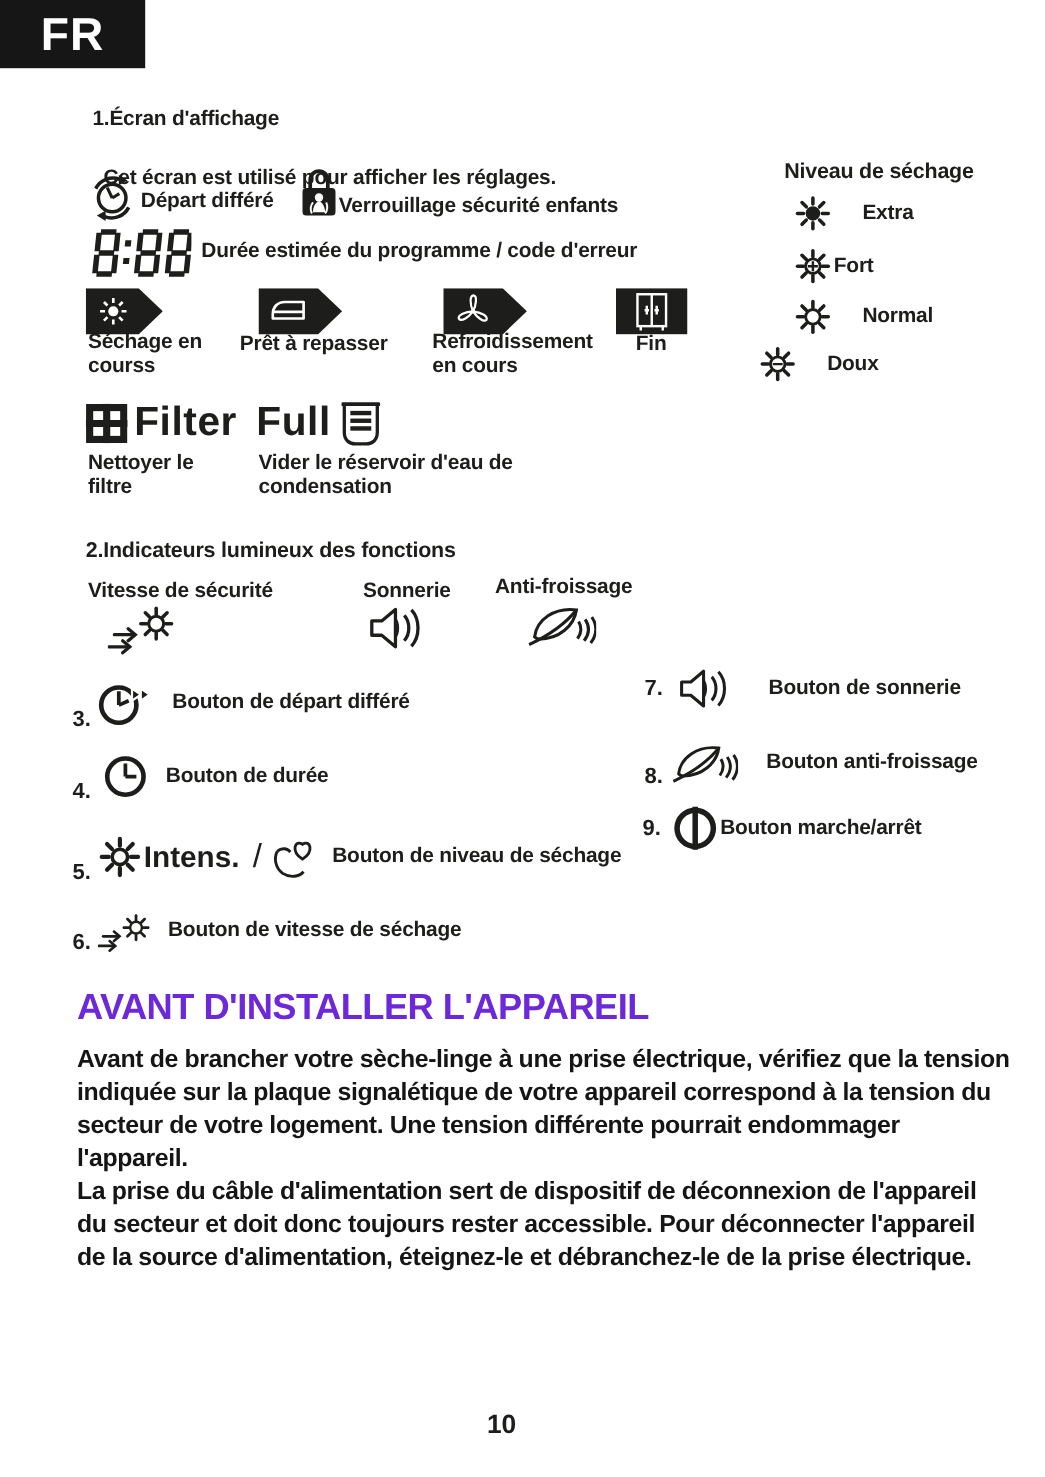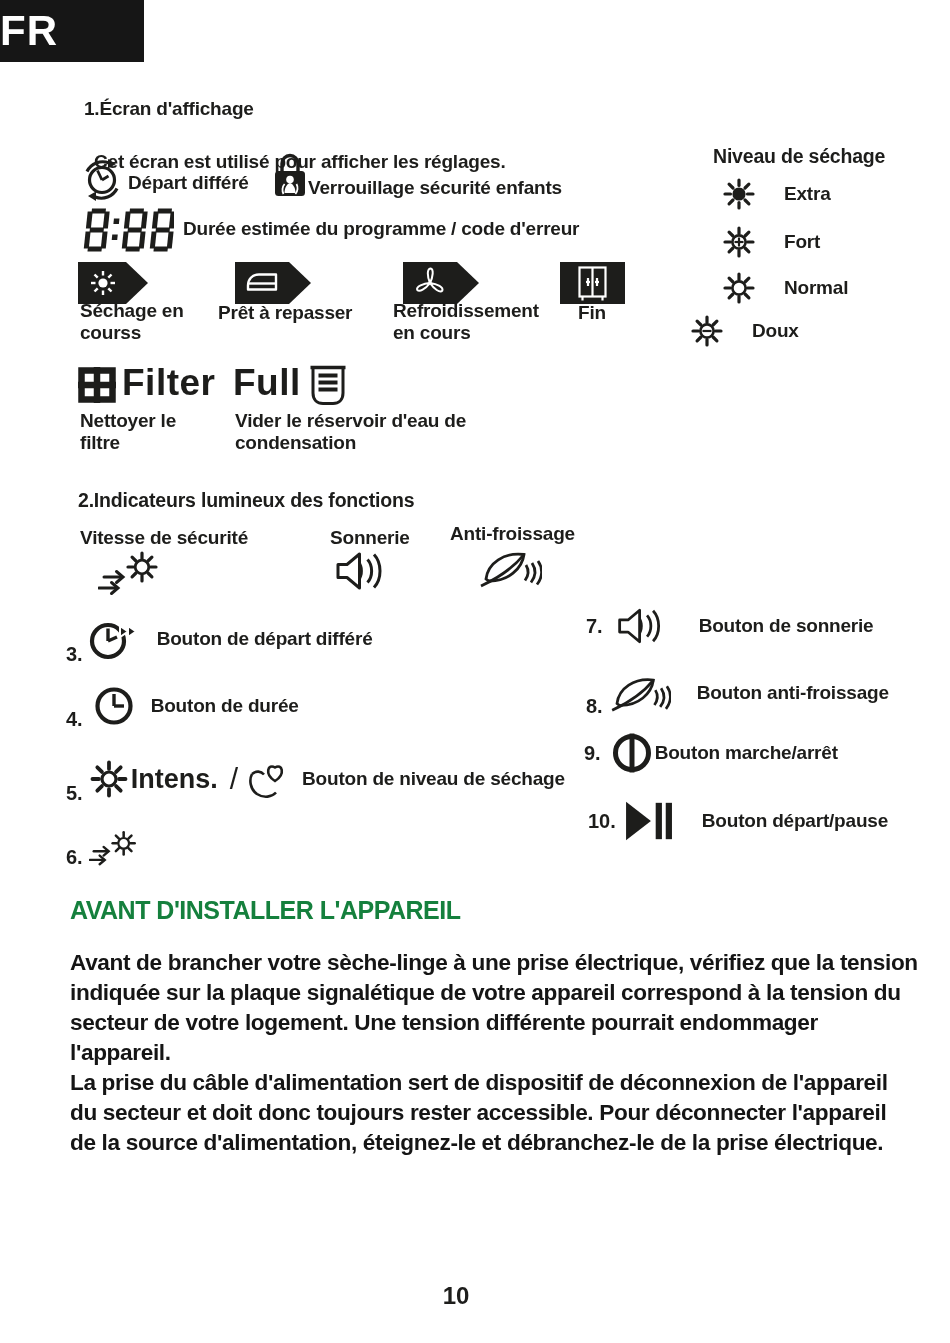--- a/index.html
+++ b/index.html
@@ -6,25 +6,25 @@
   .page{position:relative;width:950px;height:1343px;background:#fff;overflow:hidden;
         font-family:"Liberation Sans",sans-serif;color:#1d1d1b;}
   .abs{position:absolute;}
   .lbl{font-size:19px;font-weight:700;color:#1d1d1b;line-height:22px;letter-spacing:-0.2px;}
   .num{font-size:20px;font-weight:700;color:#1d1d1b;}
   .row{display:flex;align-items:center;}
   svg{display:block;}
   .ink{fill:#1d1d1b;}
   .st{stroke:#1d1d1b;fill:none;}
   .sr{position:absolute;width:1px;height:1px;overflow:hidden;clip:rect(0 0 0 0);}
-  .fr-tab{left:0;top:0;width:144px;height:62px;background:#161616;color:#fff;
-          display:flex;align-items:center;justify-content:flex-start;}
+  .fr-tab{left:0;top:0;width:132px;height:62px;background:#161616;color:#fff;
+          display:flex;align-items:center;justify-content:center;}
   .fr-tab span{font-size:42px;font-weight:700;letter-spacing:1px;}
   .big-ind{font-size:37px;font-weight:700;letter-spacing:0.5px;color:#1d1d1b;}
-  .h1{font-size:25px;font-weight:800;letter-spacing:-0.5px;color:#15803d;}
+  .h1{font-size:33px;font-weight:800;letter-spacing:-0.5px;color:#6d28d9;}
   .para{font-size:22.6px;line-height:30px;font-weight:700;letter-spacing:-0.35px;color:#151515;}
   .para + .para{margin-top:30px;}
   .pgnum{font-size:24px;font-weight:700;text-align:center;}
 </style>
 </head>
 <body>
 
 <div class="page">
 
   <svg width="0" height="0" style="position:absolute">
@@ -171,21 +171,21 @@
 
   <div class="abs row" style="left:720px;top:223px;">
     <svg width="38" height="38" viewBox="0 0 38 38">
       <g transform="translate(19,19)">
           <use href="#rays8"></use>
         </g>
       <circle cx="19" cy="19" r="6.6" class="st" stroke-width="2.6"></circle>
       <line x1="14.5" y1="19" x2="23.5" y2="19" class="st" stroke-width="2.2"></line>
       <line x1="19" y1="14.5" x2="19" y2="23.5" class="st" stroke-width="2.2"></line>
     </svg>
-    <span class="lbl" style="margin-left:26px;">Fort</span>
+    <span class="lbl" style="">Fort</span>
   </div>
 
   <div class="abs row" style="left:720px;top:269px;">
     <svg width="38" height="38" viewBox="0 0 38 38">
       <g transform="translate(19,19)">
           <use href="#rays8"></use>
         </g>
       <circle cx="19" cy="19" r="6.6" class="st" stroke-width="2.6"></circle>
     </svg>
     <span class="lbl" style="margin-left:26px;">Normal</span>
@@ -309,20 +309,21 @@
           <use href="#rays8"></use>
         </g>
       <circle cx="44" cy="22" r="6.8" class="st" stroke-width="2.8"></circle>
       <g class="st" stroke-width="3" stroke-linecap="round">
         <line x1="6" y1="32" x2="24" y2="32"></line>
           <polyline points="18.5,26.5 25,32 18.5,37.5" fill="none"></polyline>
         <line x1="1" y1="43" x2="19" y2="43"></line>
           <polyline points="13.5,37.5 20,43 13.5,48.5" fill="none"></polyline>
       </g>
     </svg>
+    <span class="lbl" style="margin-left:12px;">Bouton de vitesse de séchage</span>
   </div>
 
   <div class="abs row" style="left:586px;top:601px;height:50px;">
     <span class="num">7.</span>
     <svg width="52" height="46" viewBox="0 0 56 48" style="margin-left:12px;">
       <path d="M5 17.5 H14 L26.5 7 V41 L14 30.5 H5 Z" class="st" stroke-width="3" stroke-linejoin="round"></path>
       <path d="M26.5 14 C31 18.5 31 29.5 26.5 34 Z" class="ink"></path>
       <path d="M34.5 12.5 C40 18.5 40 29.5 34.5 35.5" class="st" stroke-width="3"></path>
       <path d="M41 7.5 C49 16 49 32 41 40.5" class="st" stroke-width="3"></path>
     </svg>
@@ -343,29 +344,20 @@
 
   <div class="abs row" style="left:584px;top:729px;height:48px;">
     <span class="num">9.</span>
     <svg width="46" height="46" viewBox="0 0 46 46" style="margin-left:8px;">
       <circle cx="23" cy="23" r="16.5" class="st" stroke-width="5"></circle>
       <line x1="23" y1="3.5" x2="23" y2="42.5" class="st" stroke-width="5"></line>
     </svg>
     <span class="lbl" style="">Bouton marche/arrêt</span>
   </div>
 
-  <div class="abs row" style="left:588px;top:797px;height:48px;">
-    <span class="num">10.</span>
-    <svg width="50" height="44" viewBox="0 0 52 46" style="margin-left:8px;">
-      <polygon points="2,3 28,23 2,43" class="ink"></polygon>
-      <rect x="33" y="4" width="6.5" height="38" class="ink"></rect>
-      <rect x="43.5" y="4" width="6.5" height="38" class="ink"></rect>
-    </svg>
-    <span class="lbl" style="margin-left:28px;">Bouton départ/pause</span>
-  </div>
 
   <div class="abs h1" style="left:70px;top:896px;">AVANT D'INSTALLER L'APPAREIL</div>
   <div class="abs" style="left:70px;top:948px;width:848px;">
     <p class="para" style="margin:0;">Avant de brancher votre sèche-linge à une prise électrique, vérifiez que la tension indiquée sur la plaque signalétique de votre appareil correspond à la tension du secteur de votre logement. Une tension différente pourrait endommager l'appareil.</p>
     <p class="para" style="margin:0;">La prise du câble d'alimentation sert de dispositif de déconnexion de l'appareil du secteur et doit donc toujours rester accessible. Pour déconnecter l'appareil de la source d'alimentation, éteignez-le et débranchez-le de la prise électrique.</p>
   </div>
 
   <div class="abs pgnum" style="left:0;top:1282px;width:912px;">10</div>
 
 </div>

